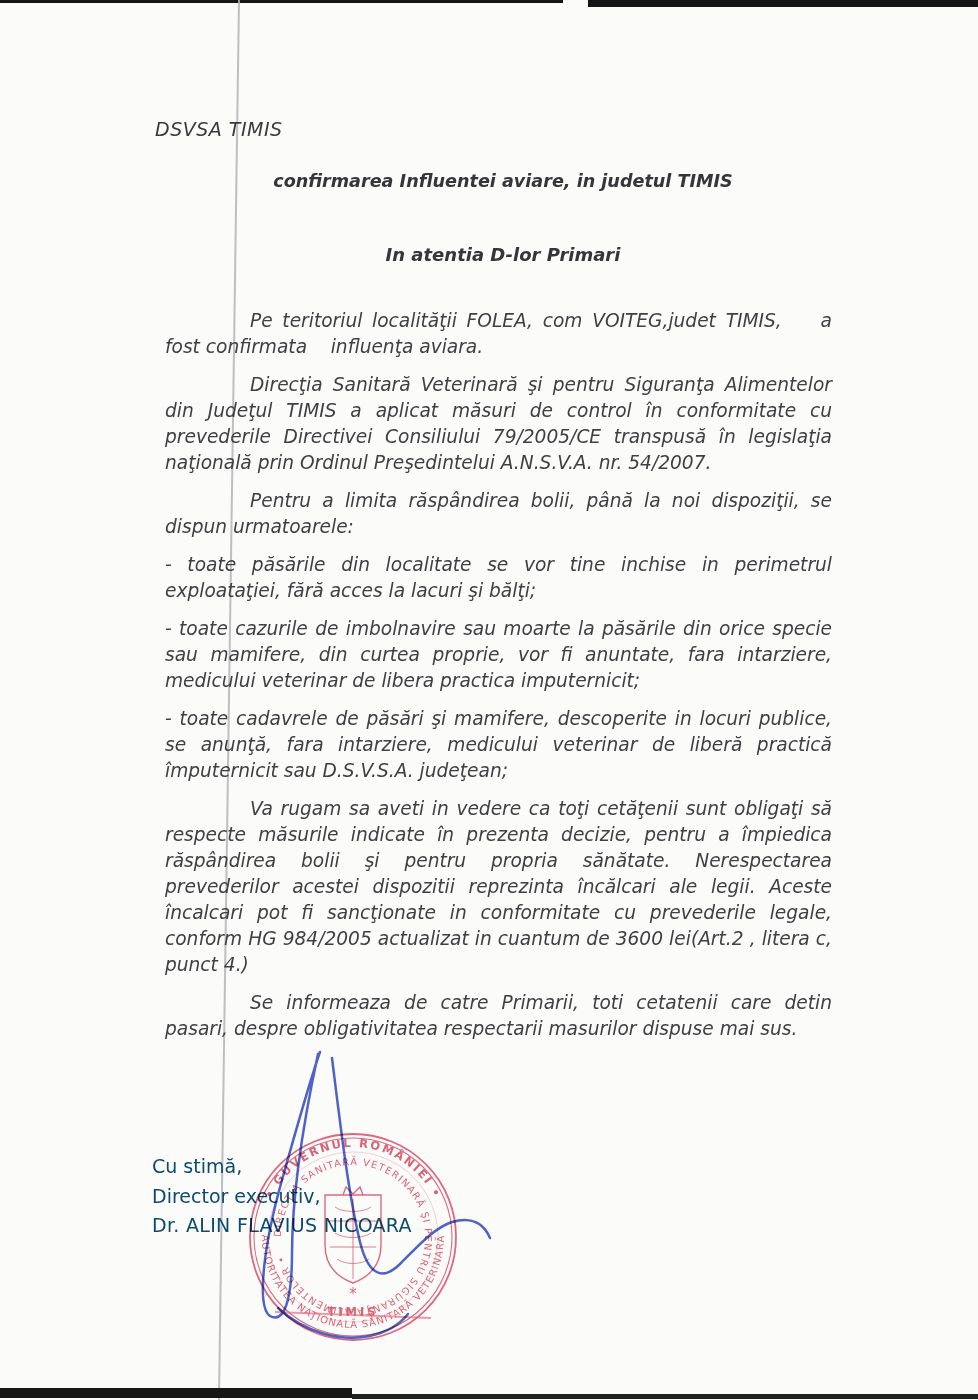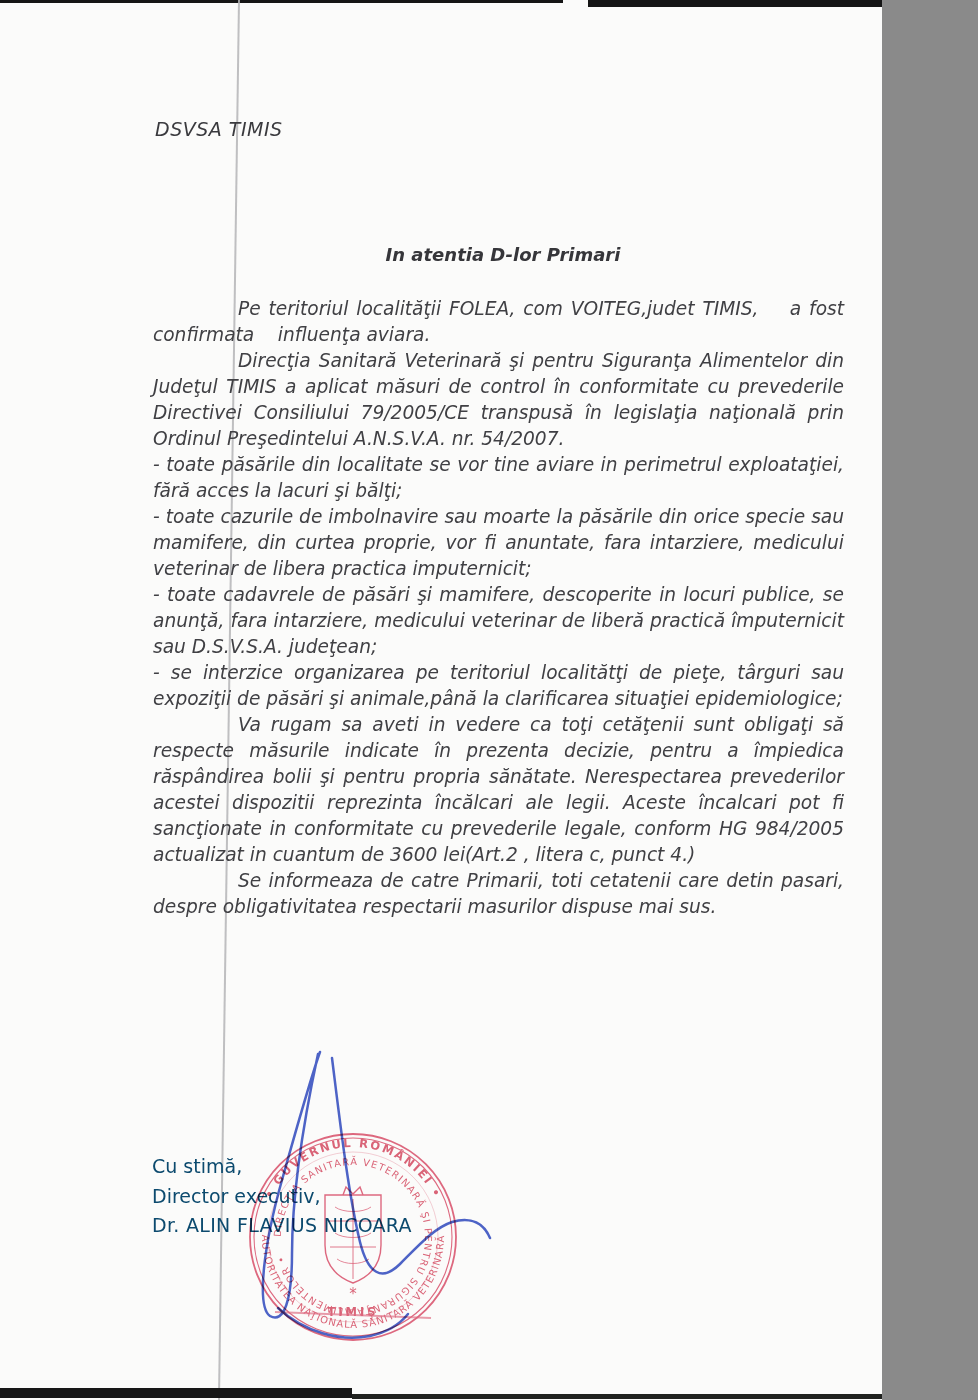--- a/index.html
+++ b/index.html
@@ -1,18 +1,18 @@
 <!DOCTYPE html>
 <html><head>
 <meta charset="utf-8">
 <style>
   html,body{margin:0;padding:0;background:#8a8a8a;}
   .page{
     position:relative;
-    width:882px;height:1400px;
+    width:978px;height:1400px;
     background:#fbfbfa;
     overflow:hidden;
     font-family:"DejaVu Sans", sans-serif;
     color:#3e3e42;
     text-decoration:underline;
   }
   
   .edge{position:absolute;background:#151515;}
   .edge.top-left{left:0;top:0;width:563px;height:3px;}
   .edge.top-right{left:588px;top:0;width:390px;height:7px;}
@@ -39,21 +39,21 @@
     position:absolute;left:14px;top:244px;width:978px;
     text-align:center;
     font-style:italic;font-weight:bold;font-size:18px;color:#36363a;
   }
   
   .body-text{
     position:absolute;left:153px;top:296px;width:691px;
     font-style:italic;font-size:18.6px;line-height:26px;
     text-align:justify;color:#404044;
   }
-  .body-text p{margin:0;}
+  .body-text p{margin:12px;}
   .body-text p.indent{text-indent:85px;}
   
   .closing{
     position:absolute;left:152px;top:1152px;
     font-size:19px;line-height:29.5px;color:#0c4a6e;
   }
   .closing .name{letter-spacing:.3px;text-align:right;}
   
   svg.stamp{
     position:absolute;left:233px;top:1117px;width:240px;height:240px;
@@ -74,31 +74,32 @@
 
 <div class="page">
 
   <div class="edge top-left"></div>
   <div class="edge top-right"></div>
   <div class="fold-line"></div>
 
   <div class="letterhead">DSVSA TIMIS</div>
 
   <div class="title">
+    <div>confirmarea Influentei aviare, in judetul TIMIS</div>
   </div>
 
   <div class="salutation">In atentia D-lor Primari</div>
 
   <div class="body-text">
     <p class="indent">Pe teritoriul localităţii FOLEA, com VOITEG,judet TIMIS,&nbsp;&nbsp;&nbsp; a fost confirmata &nbsp;&nbsp;&nbsp;influenţa aviara.</p>
     <p class="indent">Direcţia Sanitară Veterinară şi pentru Siguranţa Alimentelor din Judeţul TIMIS a aplicat măsuri de control în conformitate cu prevederile Directivei Consiliului 79/2005/CE transpusă în legislaţia naţională prin Ordinul Preşedintelui A.N.S.V.A. nr. 54/2007.</p>
-    <p class="item">- toate păsările din localitate se vor tine aviare in perimetrul exploataţiei, fără acces la lacuri şi bălţi;</p>
+    <p class="indent">Pentru a limita răspândirea bolii, până la noi dispoziţii, se dispun urmatoarele:</p>
+    <p class="item">- toate păsările din localitate se vor tine inchise in perimetrul exploataţiei, fără acces la lacuri şi bălţi;</p>
     <p class="item">- toate cazurile de imbolnavire sau moarte la păsările din orice specie sau mamifere, din curtea proprie, vor fi anuntate, fara intarziere, medicului veterinar de libera practica imputernicit;</p>
     <p class="item">- toate cadavrele de păsări şi mamifere, descoperite in locuri publice, se anunţă, fara intarziere, medicului veterinar de liberă practică împuternicit sau D.S.V.S.A. judeţean;</p>
-    <p class="item">- se interzice organizarea pe teritoriul localitătţi de pieţe, târguri sau expoziţii de păsări şi animale,până la clarificarea situaţiei epidemiologice;</p>
     <p class="indent">Va rugam sa aveti in vedere ca toţi cetăţenii sunt obligaţi să respecte măsurile indicate în prezenta decizie, pentru a împiedica răspândirea bolii şi pentru propria sănătate. Nerespectarea prevederilor acestei dispozitii reprezinta încălcari ale legii. Aceste încalcari pot fi sancţionate in conformitate cu prevederile legale, conform HG 984/2005 actualizat in cuantum de 3600 lei(Art.2 , litera c, punct 4.)</p>
     <p class="indent">Se informeaza de catre Primarii, toti cetatenii care detin pasari, despre obligativitatea respectarii masurilor dispuse mai sus.</p>
   </div>
 
   <div class="closing">
     <div>Cu stimă,</div>
     <div>Director executiv,</div>
     <div class="name">Dr. ALIN FLAVIUS NICOARA</div>
   </div>
 

